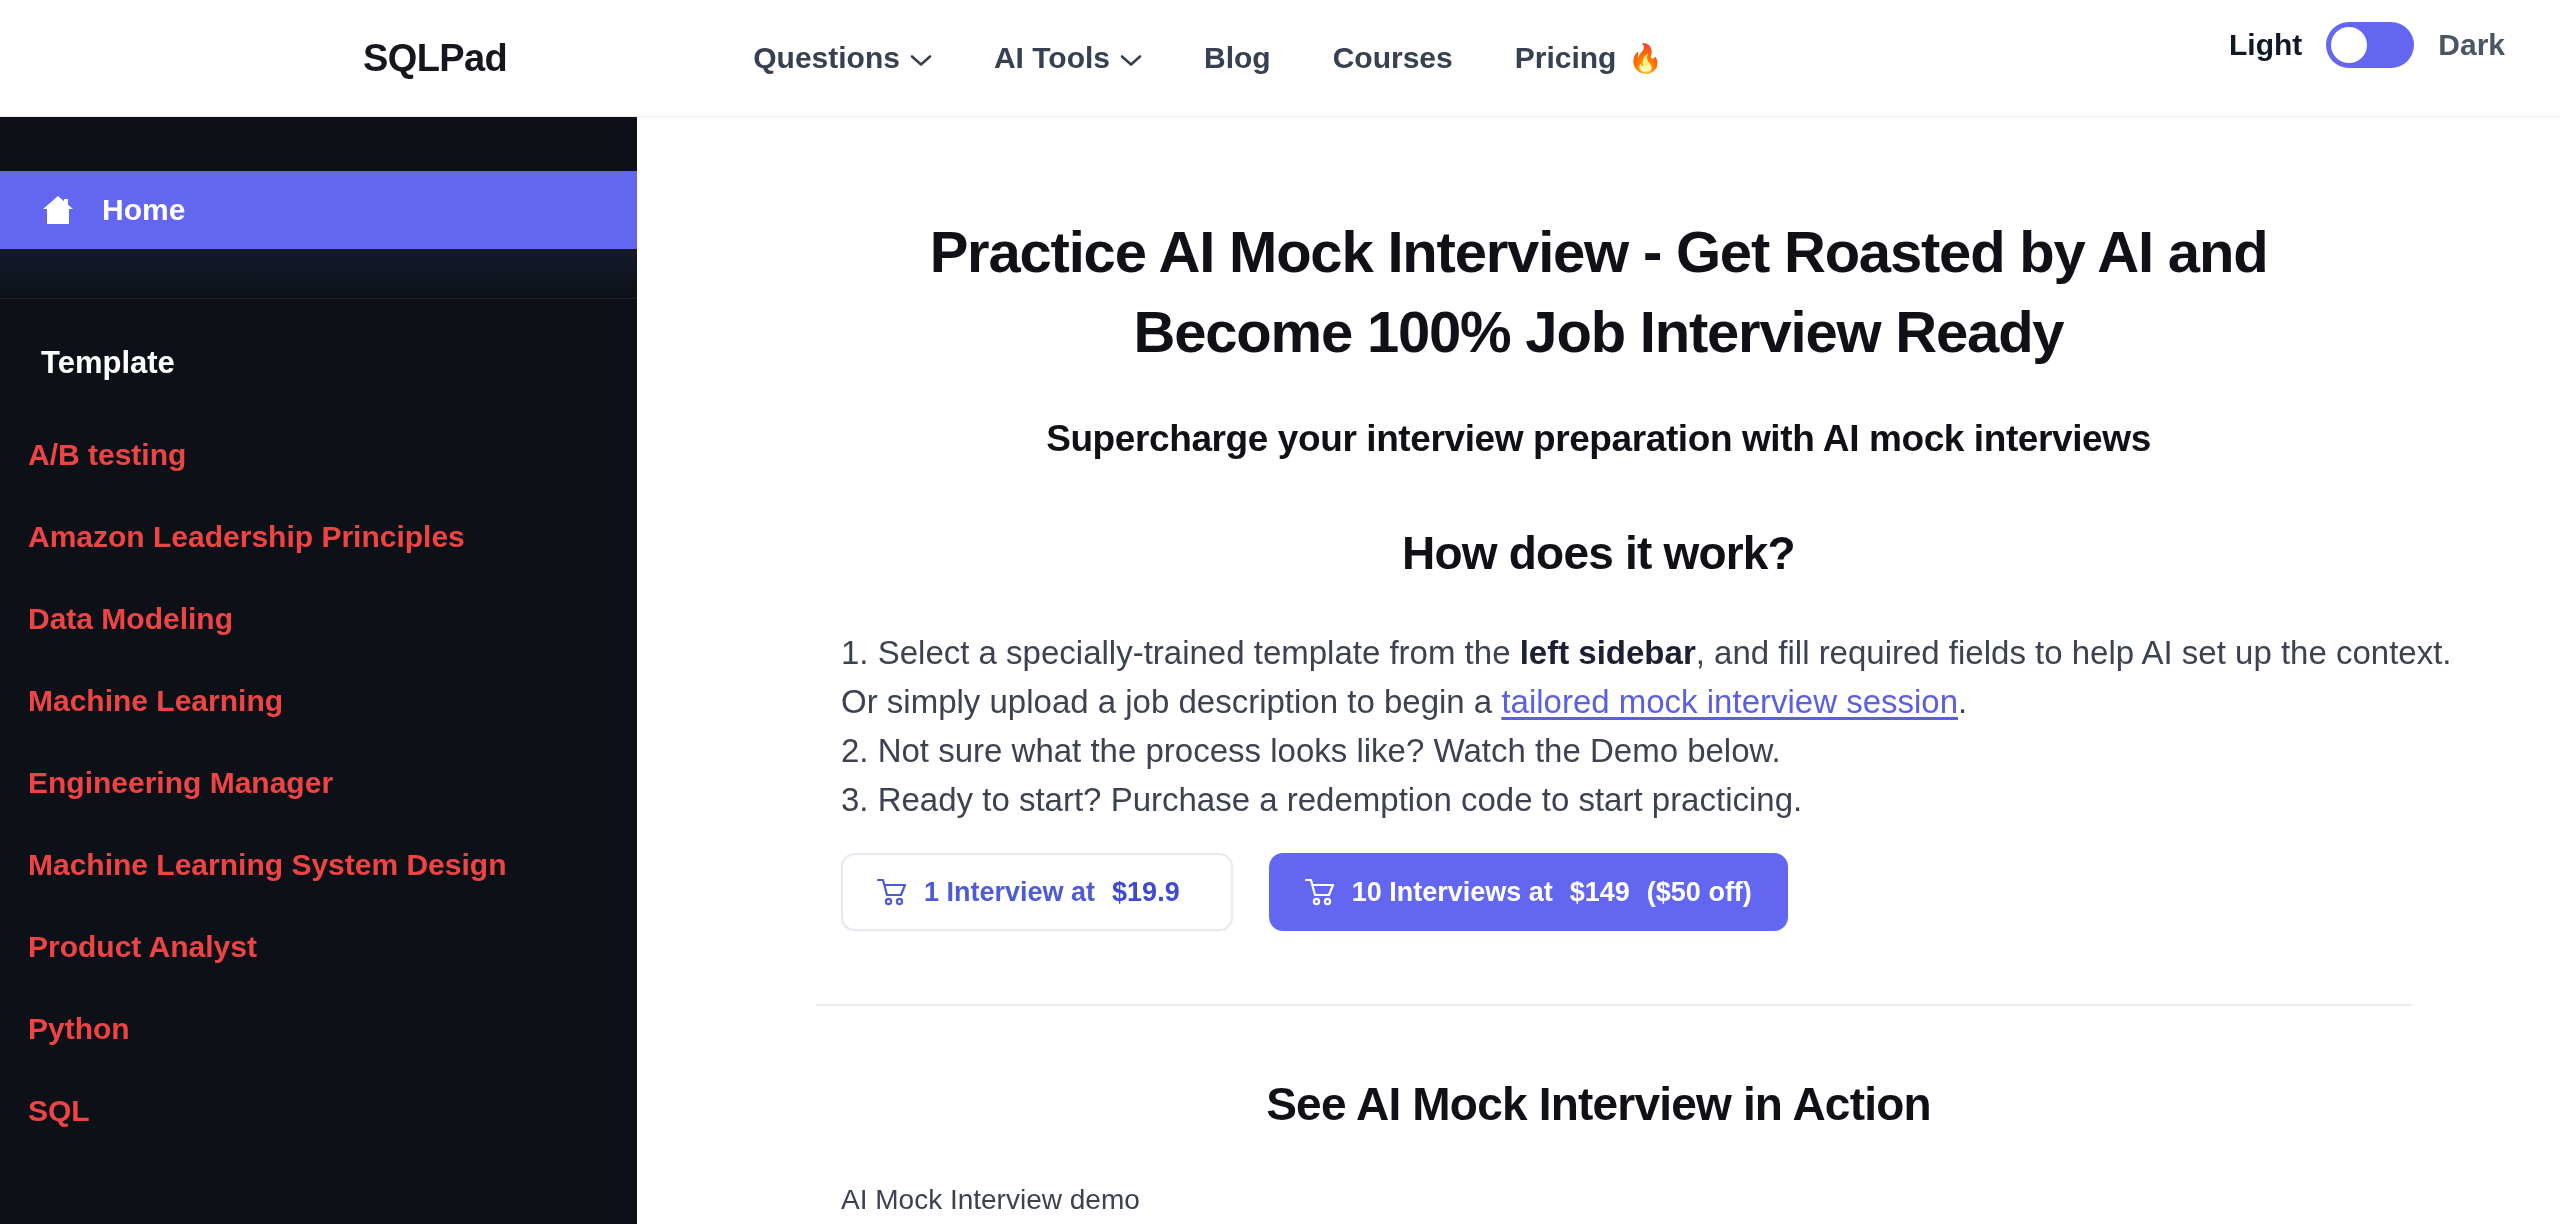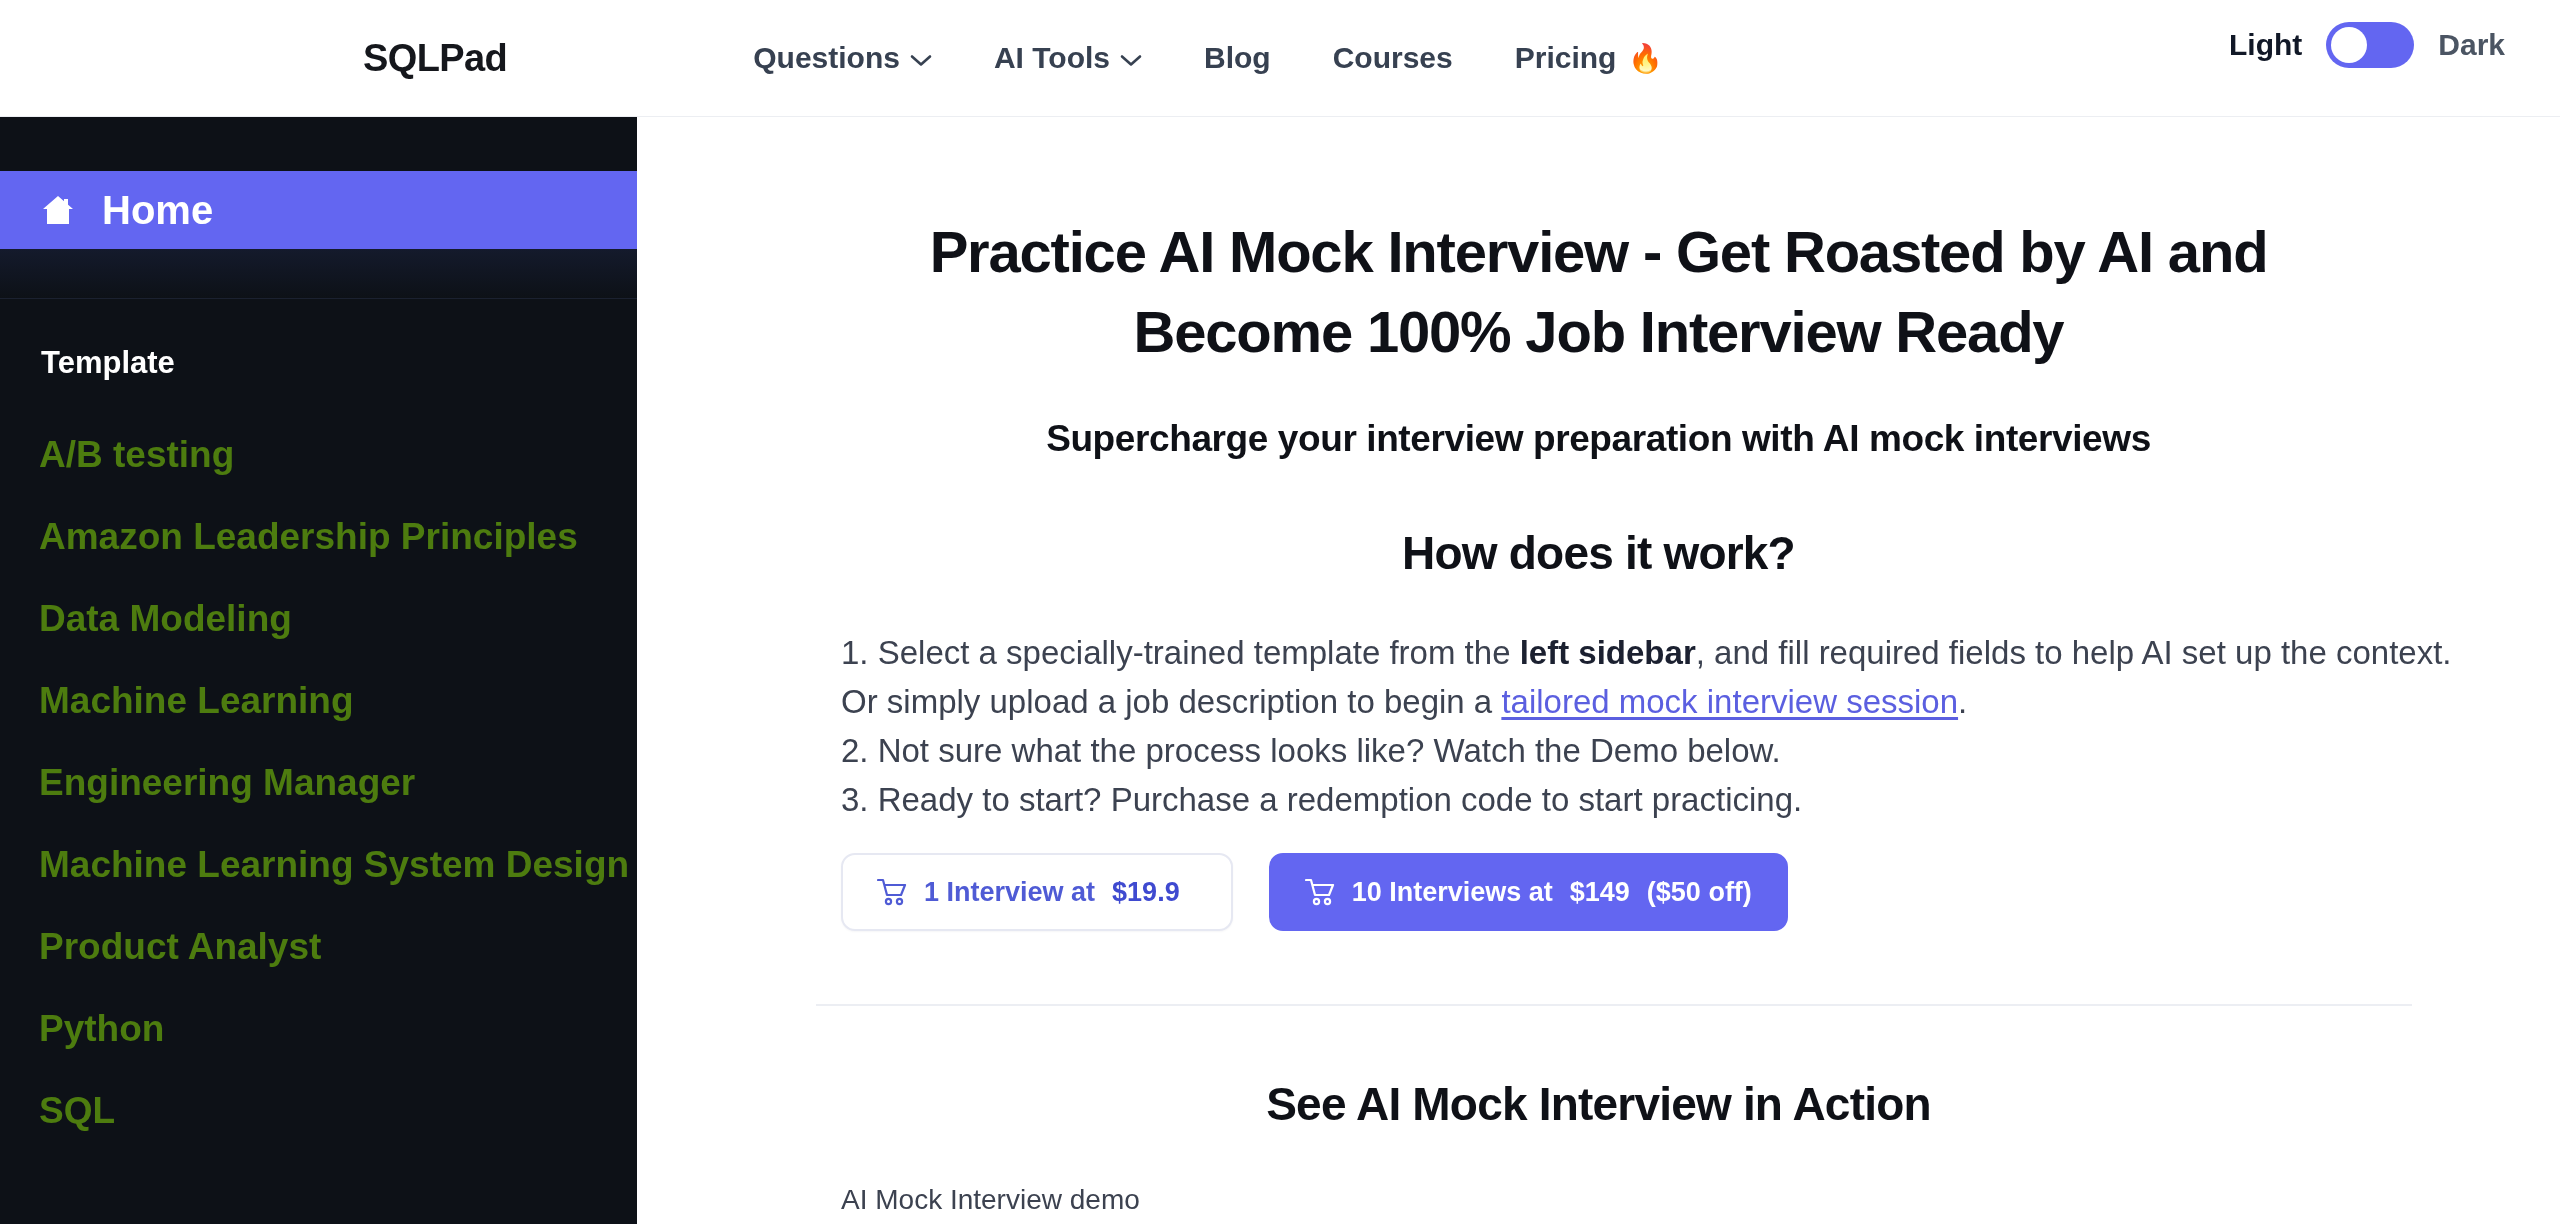--- a/index.html
+++ b/index.html
@@ -93,43 +93,43 @@
   .sb-home {
     height: 78px;
     background: #6366f1;
     display: flex; align-items: center;
     padding-left: 41px;
     gap: 27px;
     cursor: pointer;
   }
   .sb-home .home-icon { width: 34px; height: 32px; display: block; flex: none; }
   .sb-home .lbl {
-    font-size: 40px; font-weight: 600; color: #ffffff; white-space: nowrap;
+    font-size: 30px; font-weight: 600; color: #ffffff; white-space: nowrap;
   }
   .sb-afterhome {
     height: 50px;
     background: linear-gradient(180deg, #141a2c 0%, #0d1117 100%);
     border-bottom: 1px solid #1b2130;
   }
 
   .sb-section-title {
     margin: 46px 0 0 41px;
     font-size: 31px;
     font-weight: 700;
     color: #ffffff;
     white-space: nowrap;
   }
   .sb-list { margin-top: 33px; }
   .sb-item {
     height: 82px;
     display: flex; align-items: center;
-    padding-left: 39px;
-    font-size: 37px;
+    padding-left: 28px;
+    font-size: 30px;
     font-weight: 600;
-    color: #4d7c0f;
+    color: #ef4444;
     white-space: nowrap;
     cursor: pointer;
   }
 
   
   .main {
     position: absolute;
     left: 637px; top: 117px;
     width: 1923px; height: 1107px;
     background: #ffffff;

